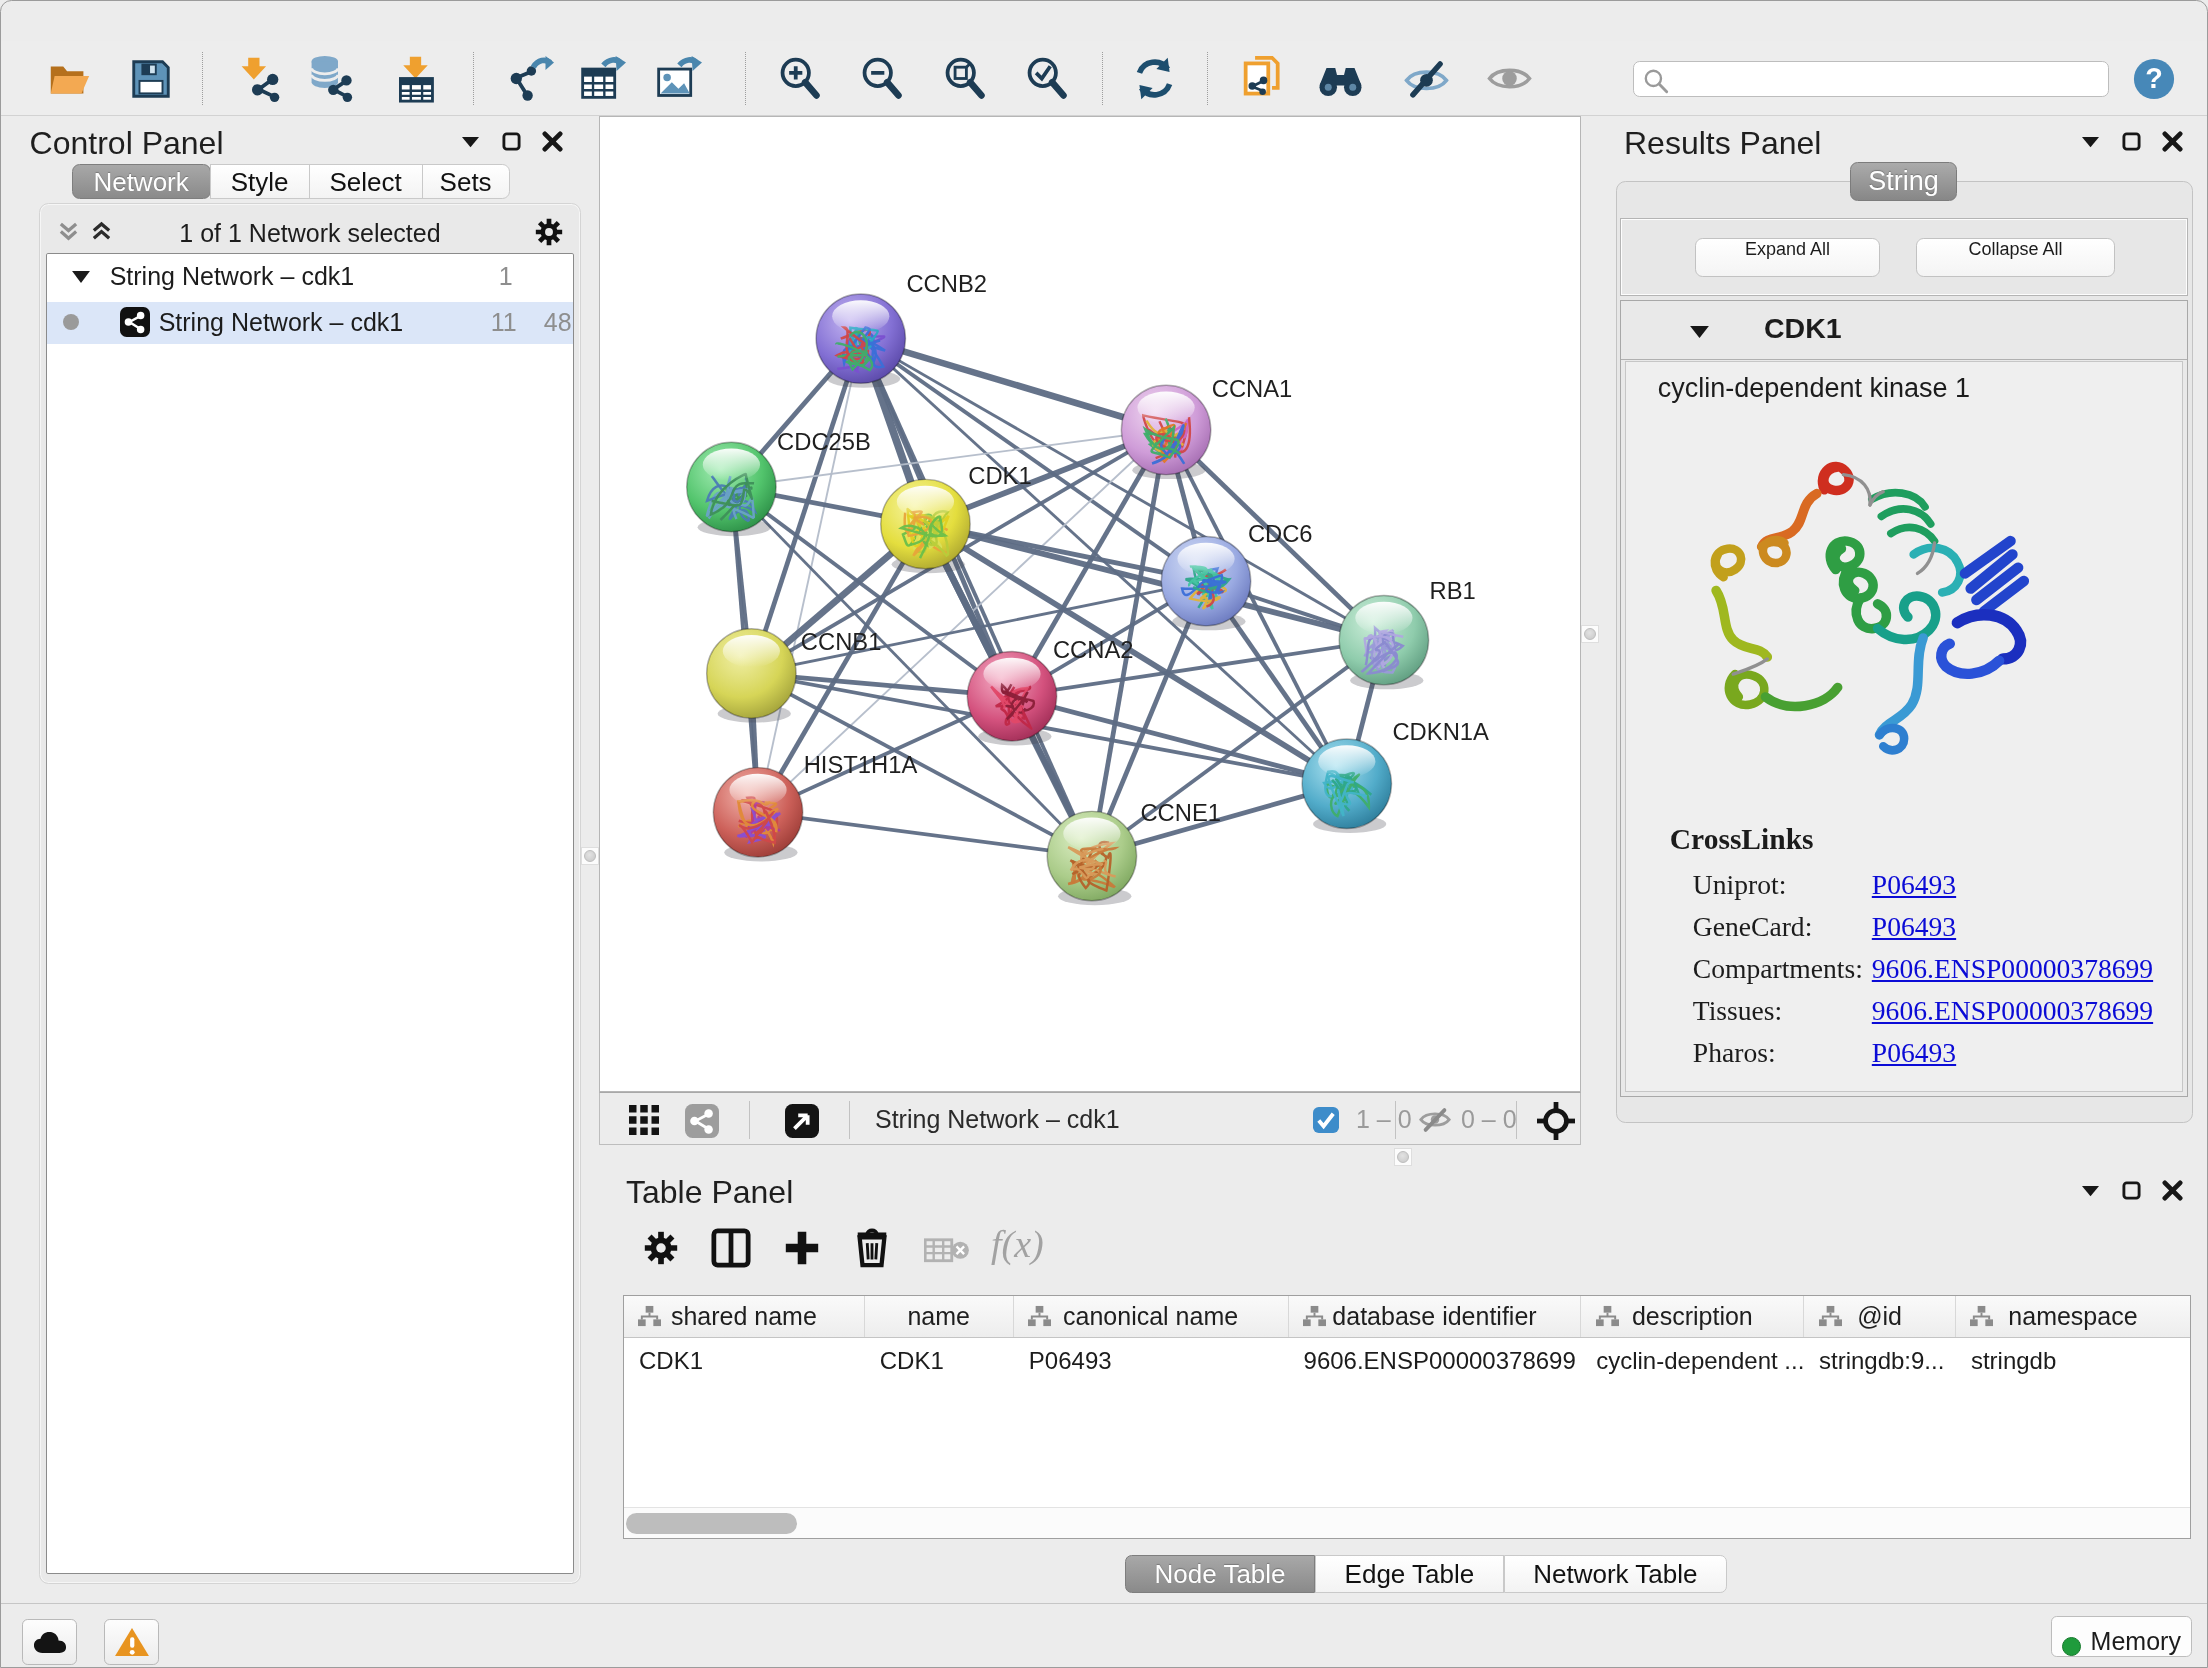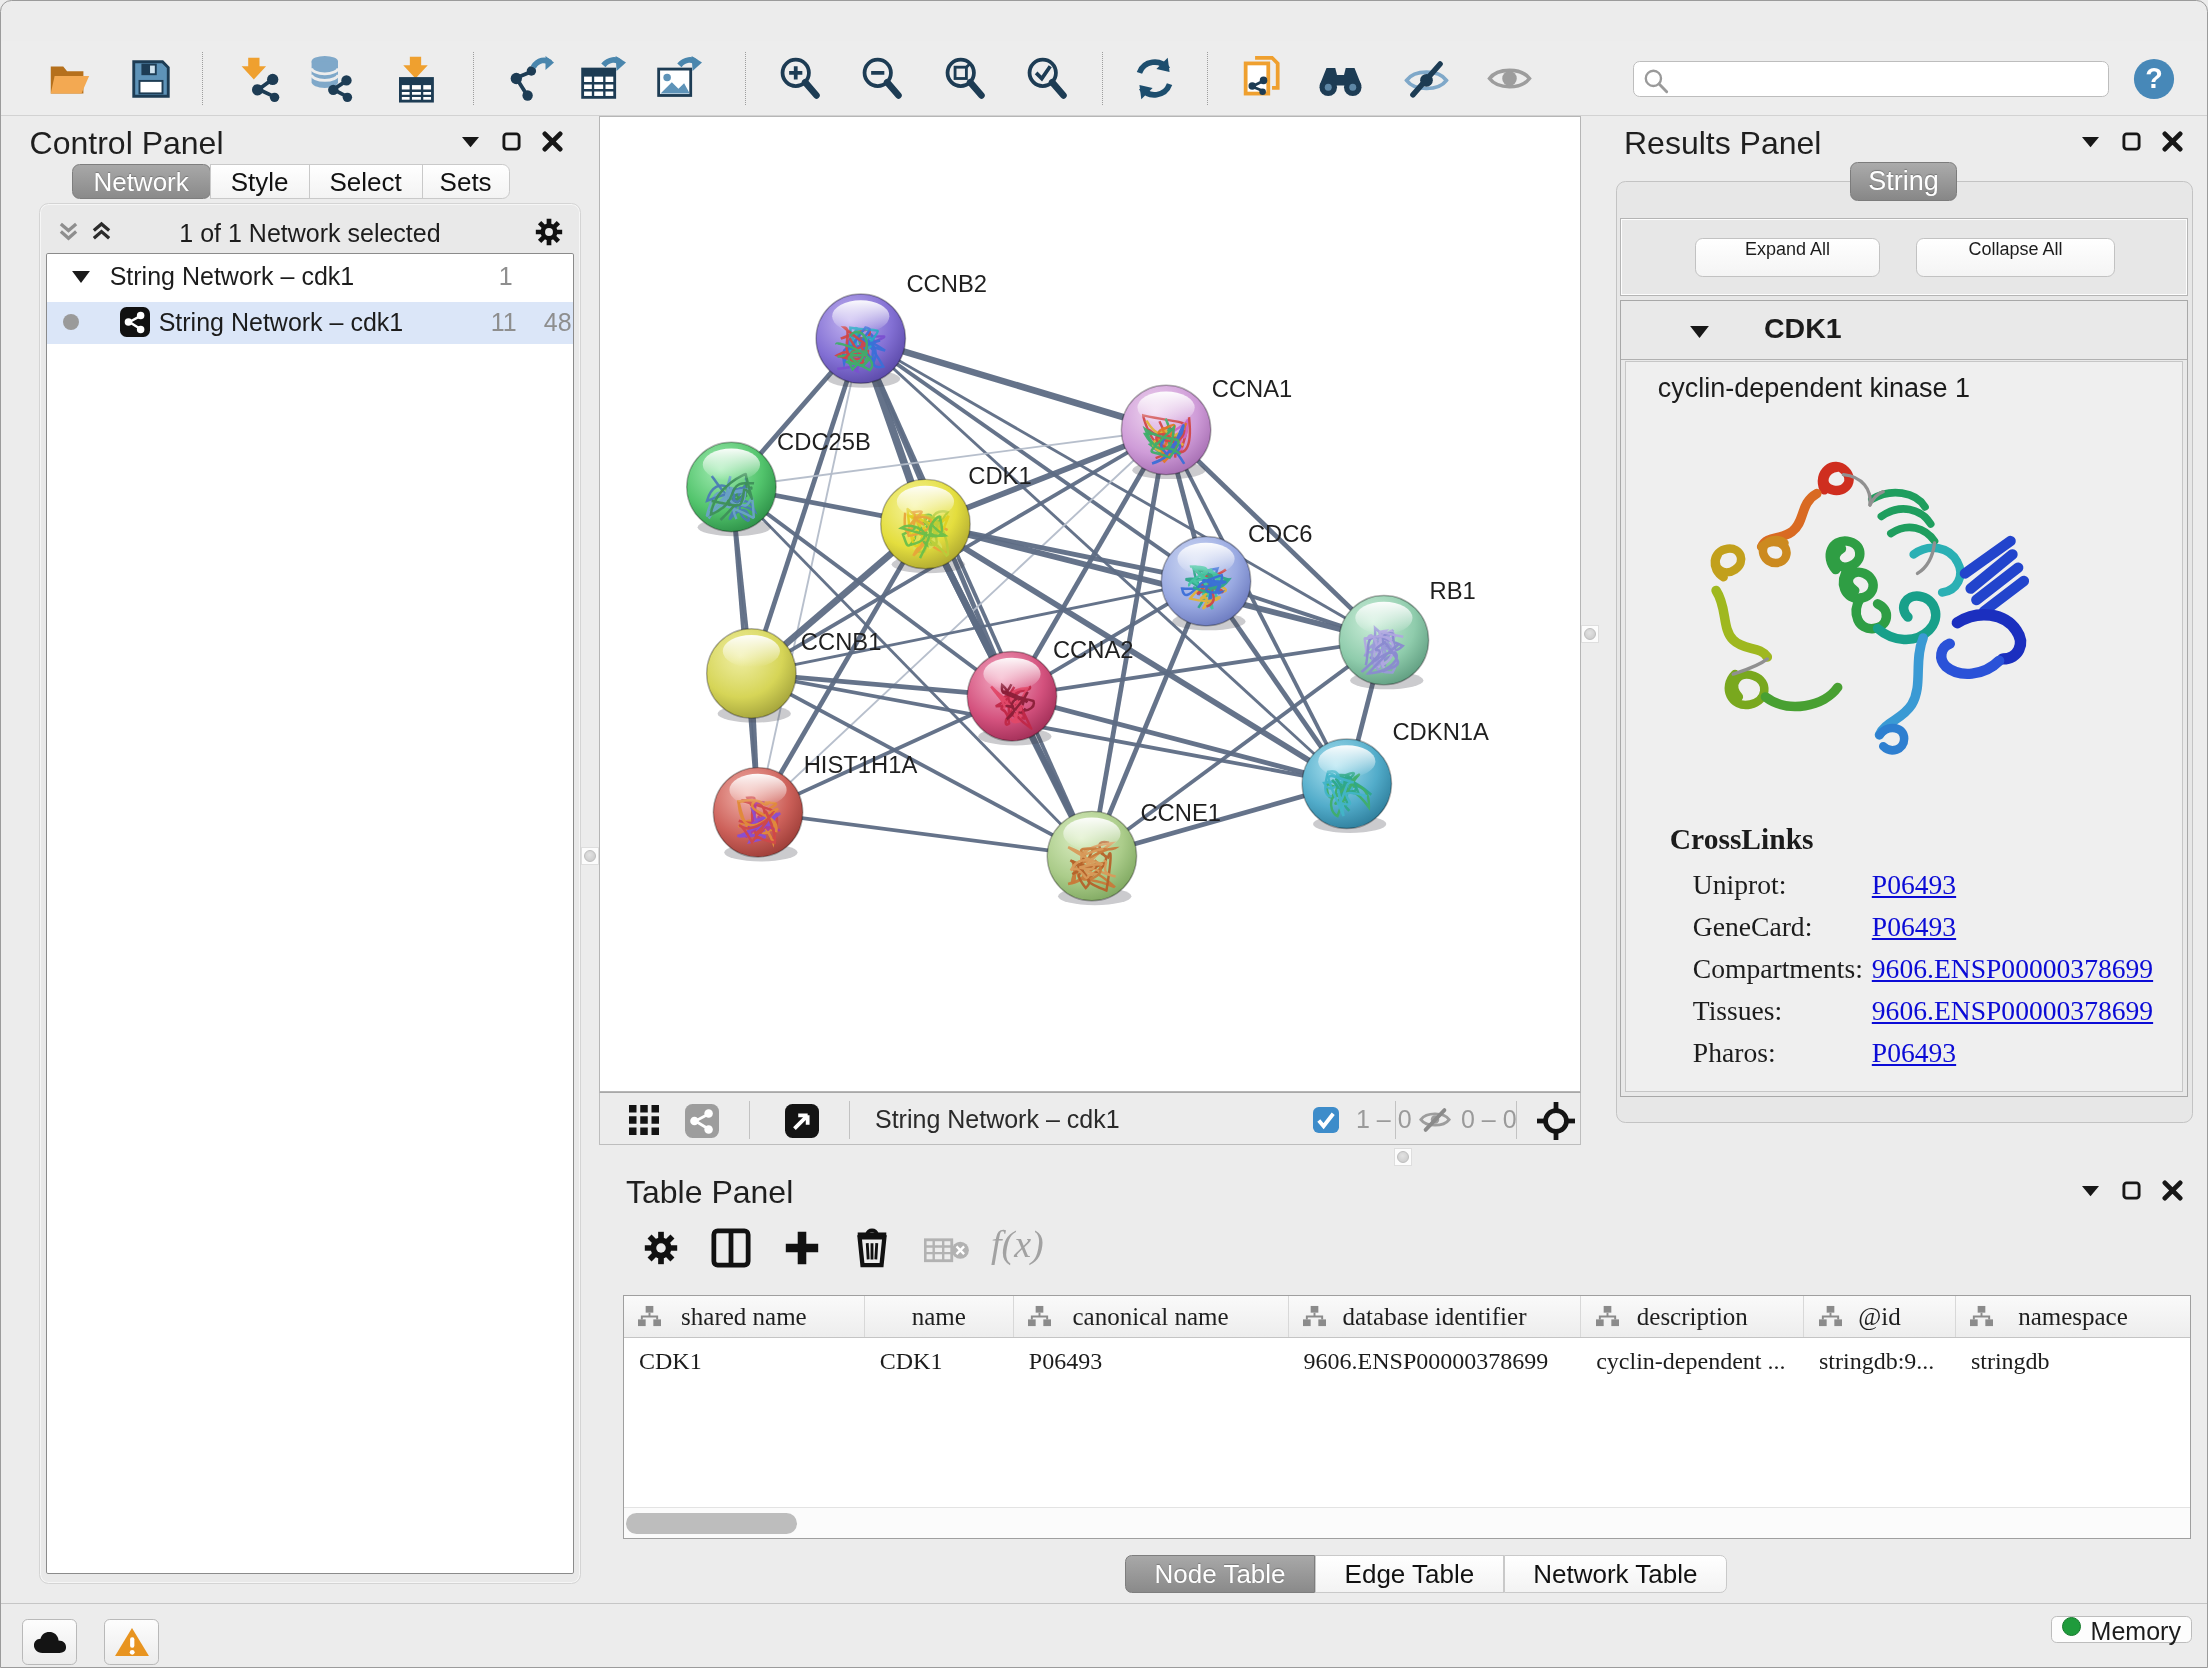--- a/index.html
+++ b/index.html
@@ -44,38 +44,38 @@
   .rp-stringtab { position:absolute; left:1849px; top:161px; width:107px; height:39px; border-radius:7.6px; background:linear-gradient(#ababab,#878787); border:1px solid #7c7c7c; color:#fff; font-size:27px; text-align:center; line-height:37px; text-shadow:0 -1px 1px rgba(0,0,0,.25); }
   .rp-box1 { position:absolute; left:1619px; top:217px; width:568px; height:78px; border:1px solid #b4b4b4; box-shadow:0 0 0 1px #fdfdfd inset; }
   .rp-btn { position:absolute; top:19px; height:39px; background:linear-gradient(#ffffff,#f4f4f4); border:1px solid #c2c2c2; border-radius:7.6px; font-size:18px; text-align:center; }
   .rp-box2 { position:absolute; left:1619px; top:299px; width:568px; height:797px; border:1px solid #a8a8a8; background:#e9e9e9; }
   .rp-sec-head { position:absolute; left:0; top:0; right:0; height:59px; border-bottom:1px solid #b0b0b0; }
   .rp-content { position:absolute; left:3.8px; top:60px; right:3.8px; bottom:3.8px; background:#efefef; border:1px solid #c6c6c6; }
   .serif { font-family:"Liberation Serif","DejaVu Serif",serif; }
   .xlink { color:#0b0bd6; text-decoration:underline; cursor:pointer; }
 
   
-  .tp-table { position:absolute; left:24px; top:126px; width:1568px; height:244px; background:#fff; border:1.9px solid #9f9f9f; overflow:hidden;font-family:Liberation Serif, serif; }
+  .tp-table { position:absolute; left:24px; top:126px; width:1568px; height:244px; background:#fff; border:1.9px solid #9f9f9f; overflow:hidden; }
   .tp-headrow { position:absolute; left:0; right:0; top:0; height:42px; background:linear-gradient(#fafafa,#ededed); border-bottom:1.9px solid #c4c4c4; display:flex; }
   .tp-col { position:relative; height:100%; border-right:1px solid #d8d8d8; display:flex; align-items:center; justify-content:center; font-size:25px; color:#1e1e1e; overflow:hidden; }
   .tp-col:last-child { border-right:none; }
   .tp-colicon { position:absolute; left:13.3px; top:8.6px; }
   .tp-datarow { position:absolute; left:0; right:0; top:44px; height:42px; display:flex; font-size:24px; }
   .tp-cell { overflow:hidden; white-space:nowrap; padding-left:15px; line-height:42px; }
   .hscroll { position:absolute; left:0; right:0; bottom:0; height:31px; background:#fbfbfb; border-top:1px solid #e3e3e3; }
   .hthumb { position:absolute; left:1.9px; top:4.8px; width:171px; height:21px; border-radius:10.5px; background:#bdbdbd; }
   .bottom-tabs { position:absolute; top:1554px; height:38px; display:flex; }
   .bottom-tabs .seg-tab { height:38px; line-height:36px; padding:0 28.5px; }
   .bottom-tabs .seg-tab:first-child { border-radius:6.7px 0 0 6.7px; }
   .bottom-tabs .seg-tab:last-child { border-radius:0 6.7px 6.7px 0; }
 
   
   .statusbar { position:absolute; left:0; right:0; top:1602px; height:67px; background:#ececec; border-top:1px solid #c6c6c6; }
   .sb-btn { position:absolute; top:15px; height:46px; border:1px solid #b9b9b9; border-radius:5.7px; background:linear-gradient(#fdfdfd,#ececec); display:flex; align-items:center; justify-content:center; }
-  .mem-btn { position:absolute; left:2050px; top:12.4px; width:141px; height:27px; border:1px solid #bdbdbd; border-radius:5.7px; background:#fdfdfd; font-size:25px; display:flex; align-items:flex-start; justify-content:center; gap:9.5px; }
+  .mem-btn { position:absolute; left:2050px; top:12.4px; width:141px; height:41px; border:1px solid #bdbdbd; border-radius:5.7px; background:#fdfdfd; font-size:25px; display:flex; align-items:flex-end; justify-content:center; gap:9.5px; }
   .mem-dot { width:19px; height:19px; border-radius:50%; background:#1f9b3c; border:1px solid #157a2c; }
 
   
   .split-handle { position:absolute; width:18px; height:18px; background:#fcfcfc; border:1px solid #dedede; display:flex; align-items:center; justify-content:center; }
   .split-handle i { display:block; width:12.4px; height:12.4px; border-radius:50%; background:radial-gradient(circle at 45% 38%,#e3e3e3,#c7c7c7); border:1px solid #bdbdbd; }
 
   .panel-ctl-icons { position:absolute; display:flex; gap:21px; align-items:center; }
   svg { display:block; }
 </style>
 </head>

